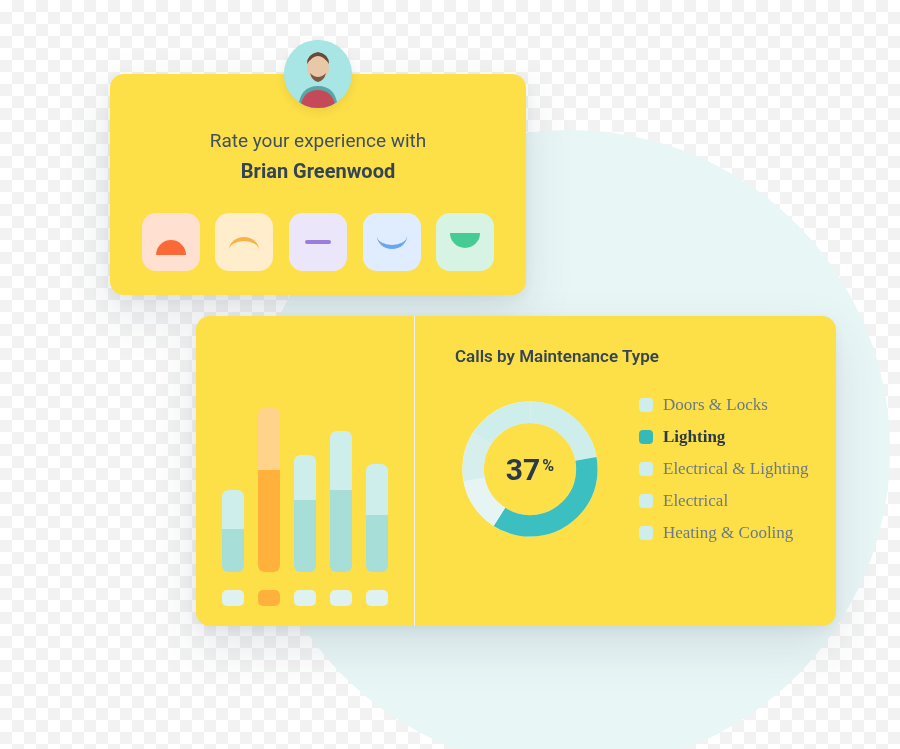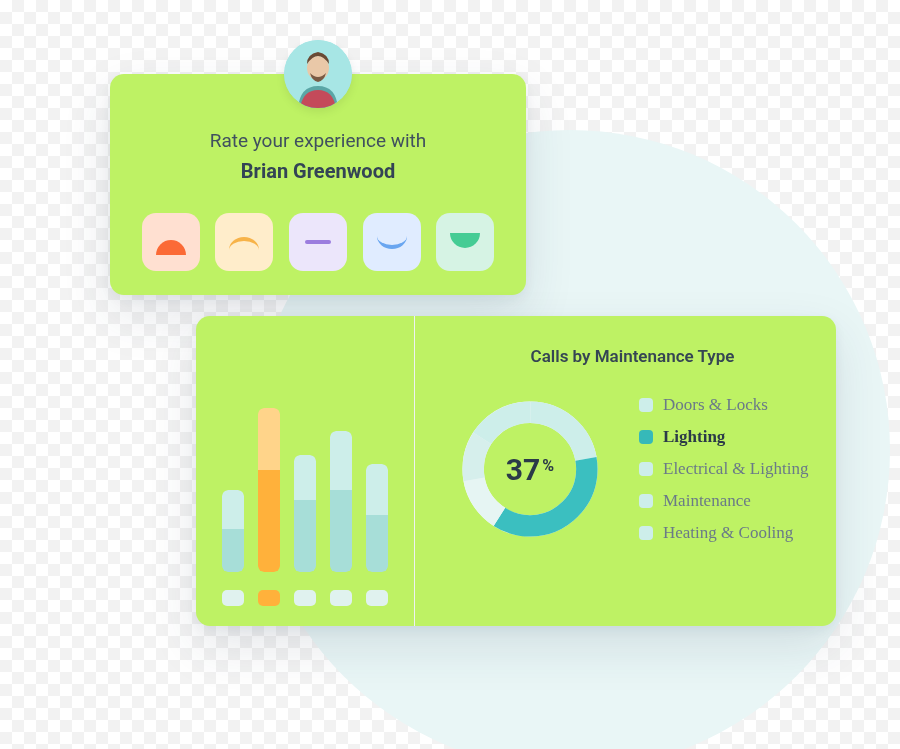--- a/index.html
+++ b/index.html
@@ -17,21 +17,21 @@
   .bg-circle {
     position: absolute;
     width: 640px;
     height: 640px;
     border-radius: 50%;
     background: #e9f6f6;
     top: 130px;
     left: 250px;
   }
   .card {
-    background: #bef264;
+    background: #fde047;
     border-radius: 14px;
     box-shadow: 0 20px 50px rgba(40,60,80,.12), 0 4px 12px rgba(40,60,80,.06);
     position: absolute;
   }
   
   .rating-card {
     top: 74px;
     left: 110px;
     width: 376px;
     padding: 54px 20px 24px 20px;
@@ -86,21 +86,20 @@
   .r2 .mouth::after{content:"";position:absolute;bottom:4px;left:0;width:30px;height:16px;border:4px solid #f7b349;border-bottom:none;border-left:none;border-right:none;border-radius:30px 30px 0 0 / 26px 26px 0 0;box-sizing:border-box;}
   .r3 .mouth::after{content:"";position:absolute;top:13px;left:2px;width:26px;height:4px;background:#9b7dde;border-radius:3px;}
   .r4 .mouth::after{content:"";position:absolute;top:6px;left:0;width:30px;height:16px;border:4px solid #6aa6f0;border-top:none;border-left:none;border-right:none;border-radius:0 0 30px 30px / 0 0 26px 26px;box-sizing:border-box;}
   .r5 .mouth::after{content:"";position:absolute;top:6px;left:0;width:30px;height:15px;background:#45cc94;border-radius:0 0 30px 30px;}
   
   .analytics-card {
     top: 316px;
     left: 196px;
     width: 640px;
     height: 310px;
-    text-align: center;
   }
   .analytics-inner {
     display:flex;
     height:100%;
   }
   .barchart-area {
     width: 218px;
     position:relative;
     border-right:1px solid #eef1f3;
   }
@@ -254,21 +253,21 @@
             <div class="legend-item active">
               <span class="swatch" style="background: rgb(54, 185, 185);"></span>
               <span>Lighting</span>
             </div>
             <div class="legend-item">
               <span class="swatch" style="background: rgb(205, 238, 234);"></span>
               <span>Electrical &amp; Lighting</span>
             </div>
             <div class="legend-item">
               <span class="swatch" style="background: rgb(205, 238, 234);"></span>
-              <span>Maintenance</span>
+              <span>Electrical</span>
             </div>
             <div class="legend-item">
               <span class="swatch" style="background: rgb(205, 238, 234);"></span>
               <span>Heating &amp; Cooling</span>
             </div>
           </div>
       </div>
     </div>
   </div>
 </div>

